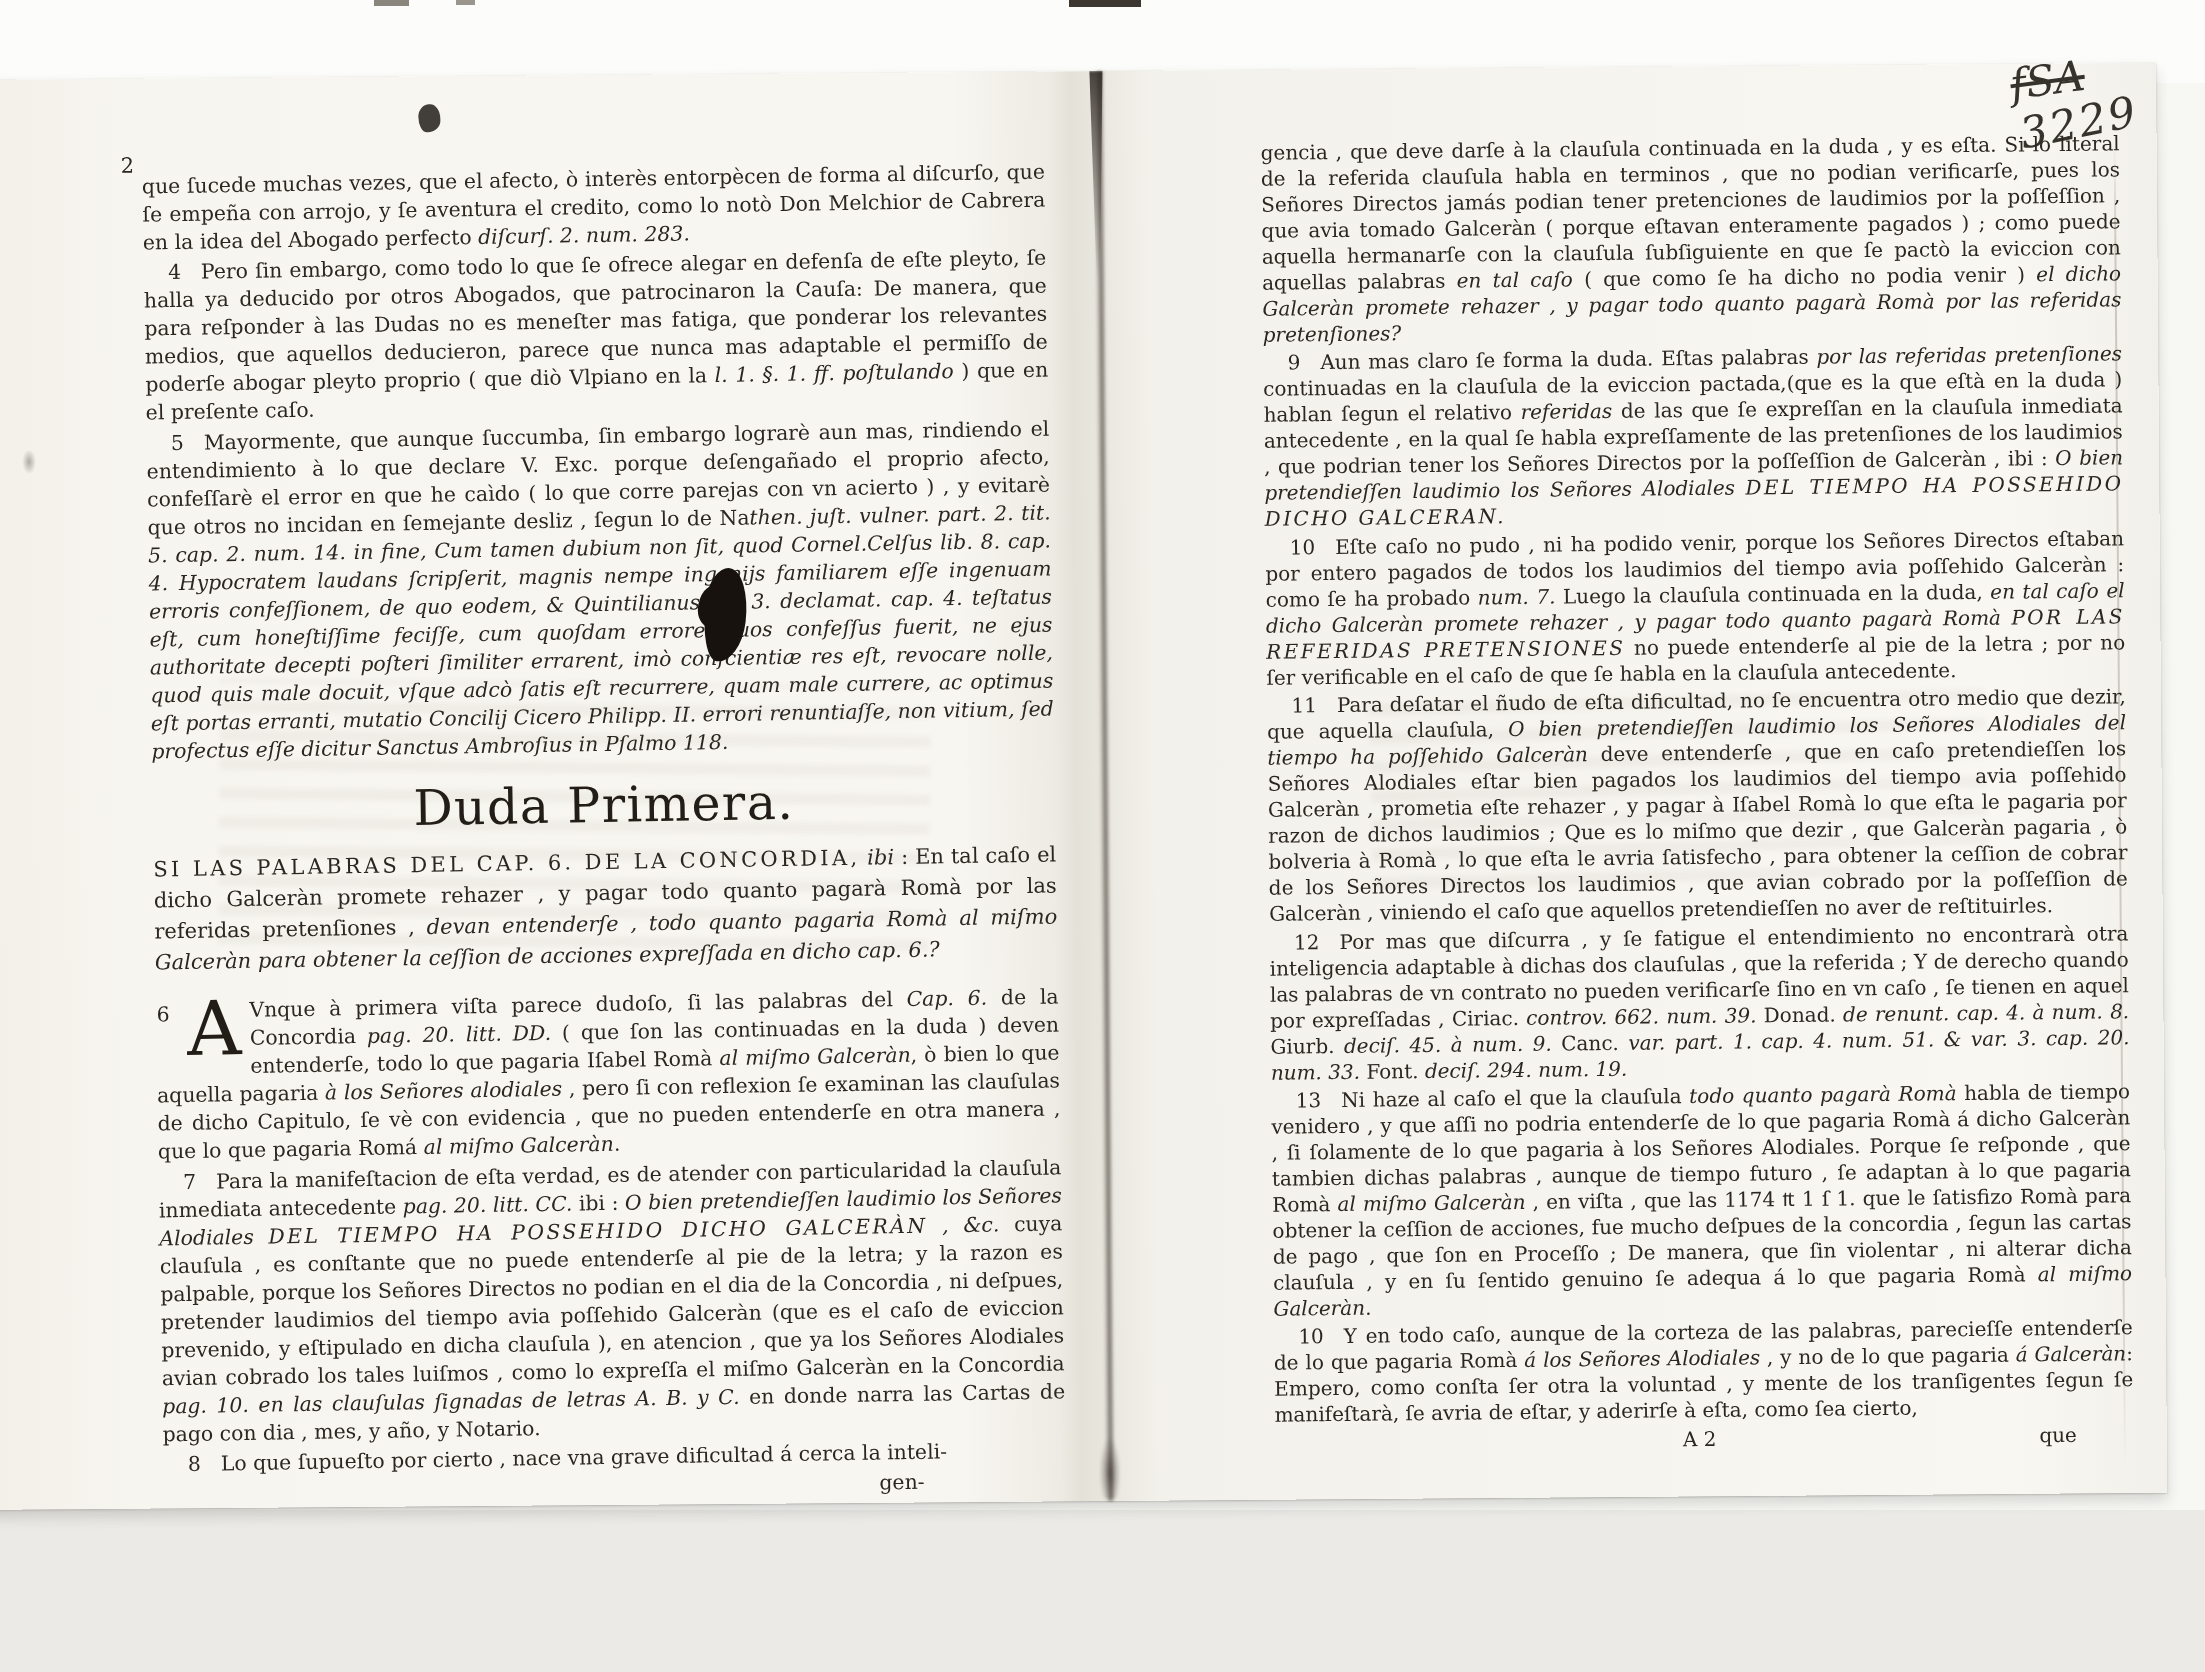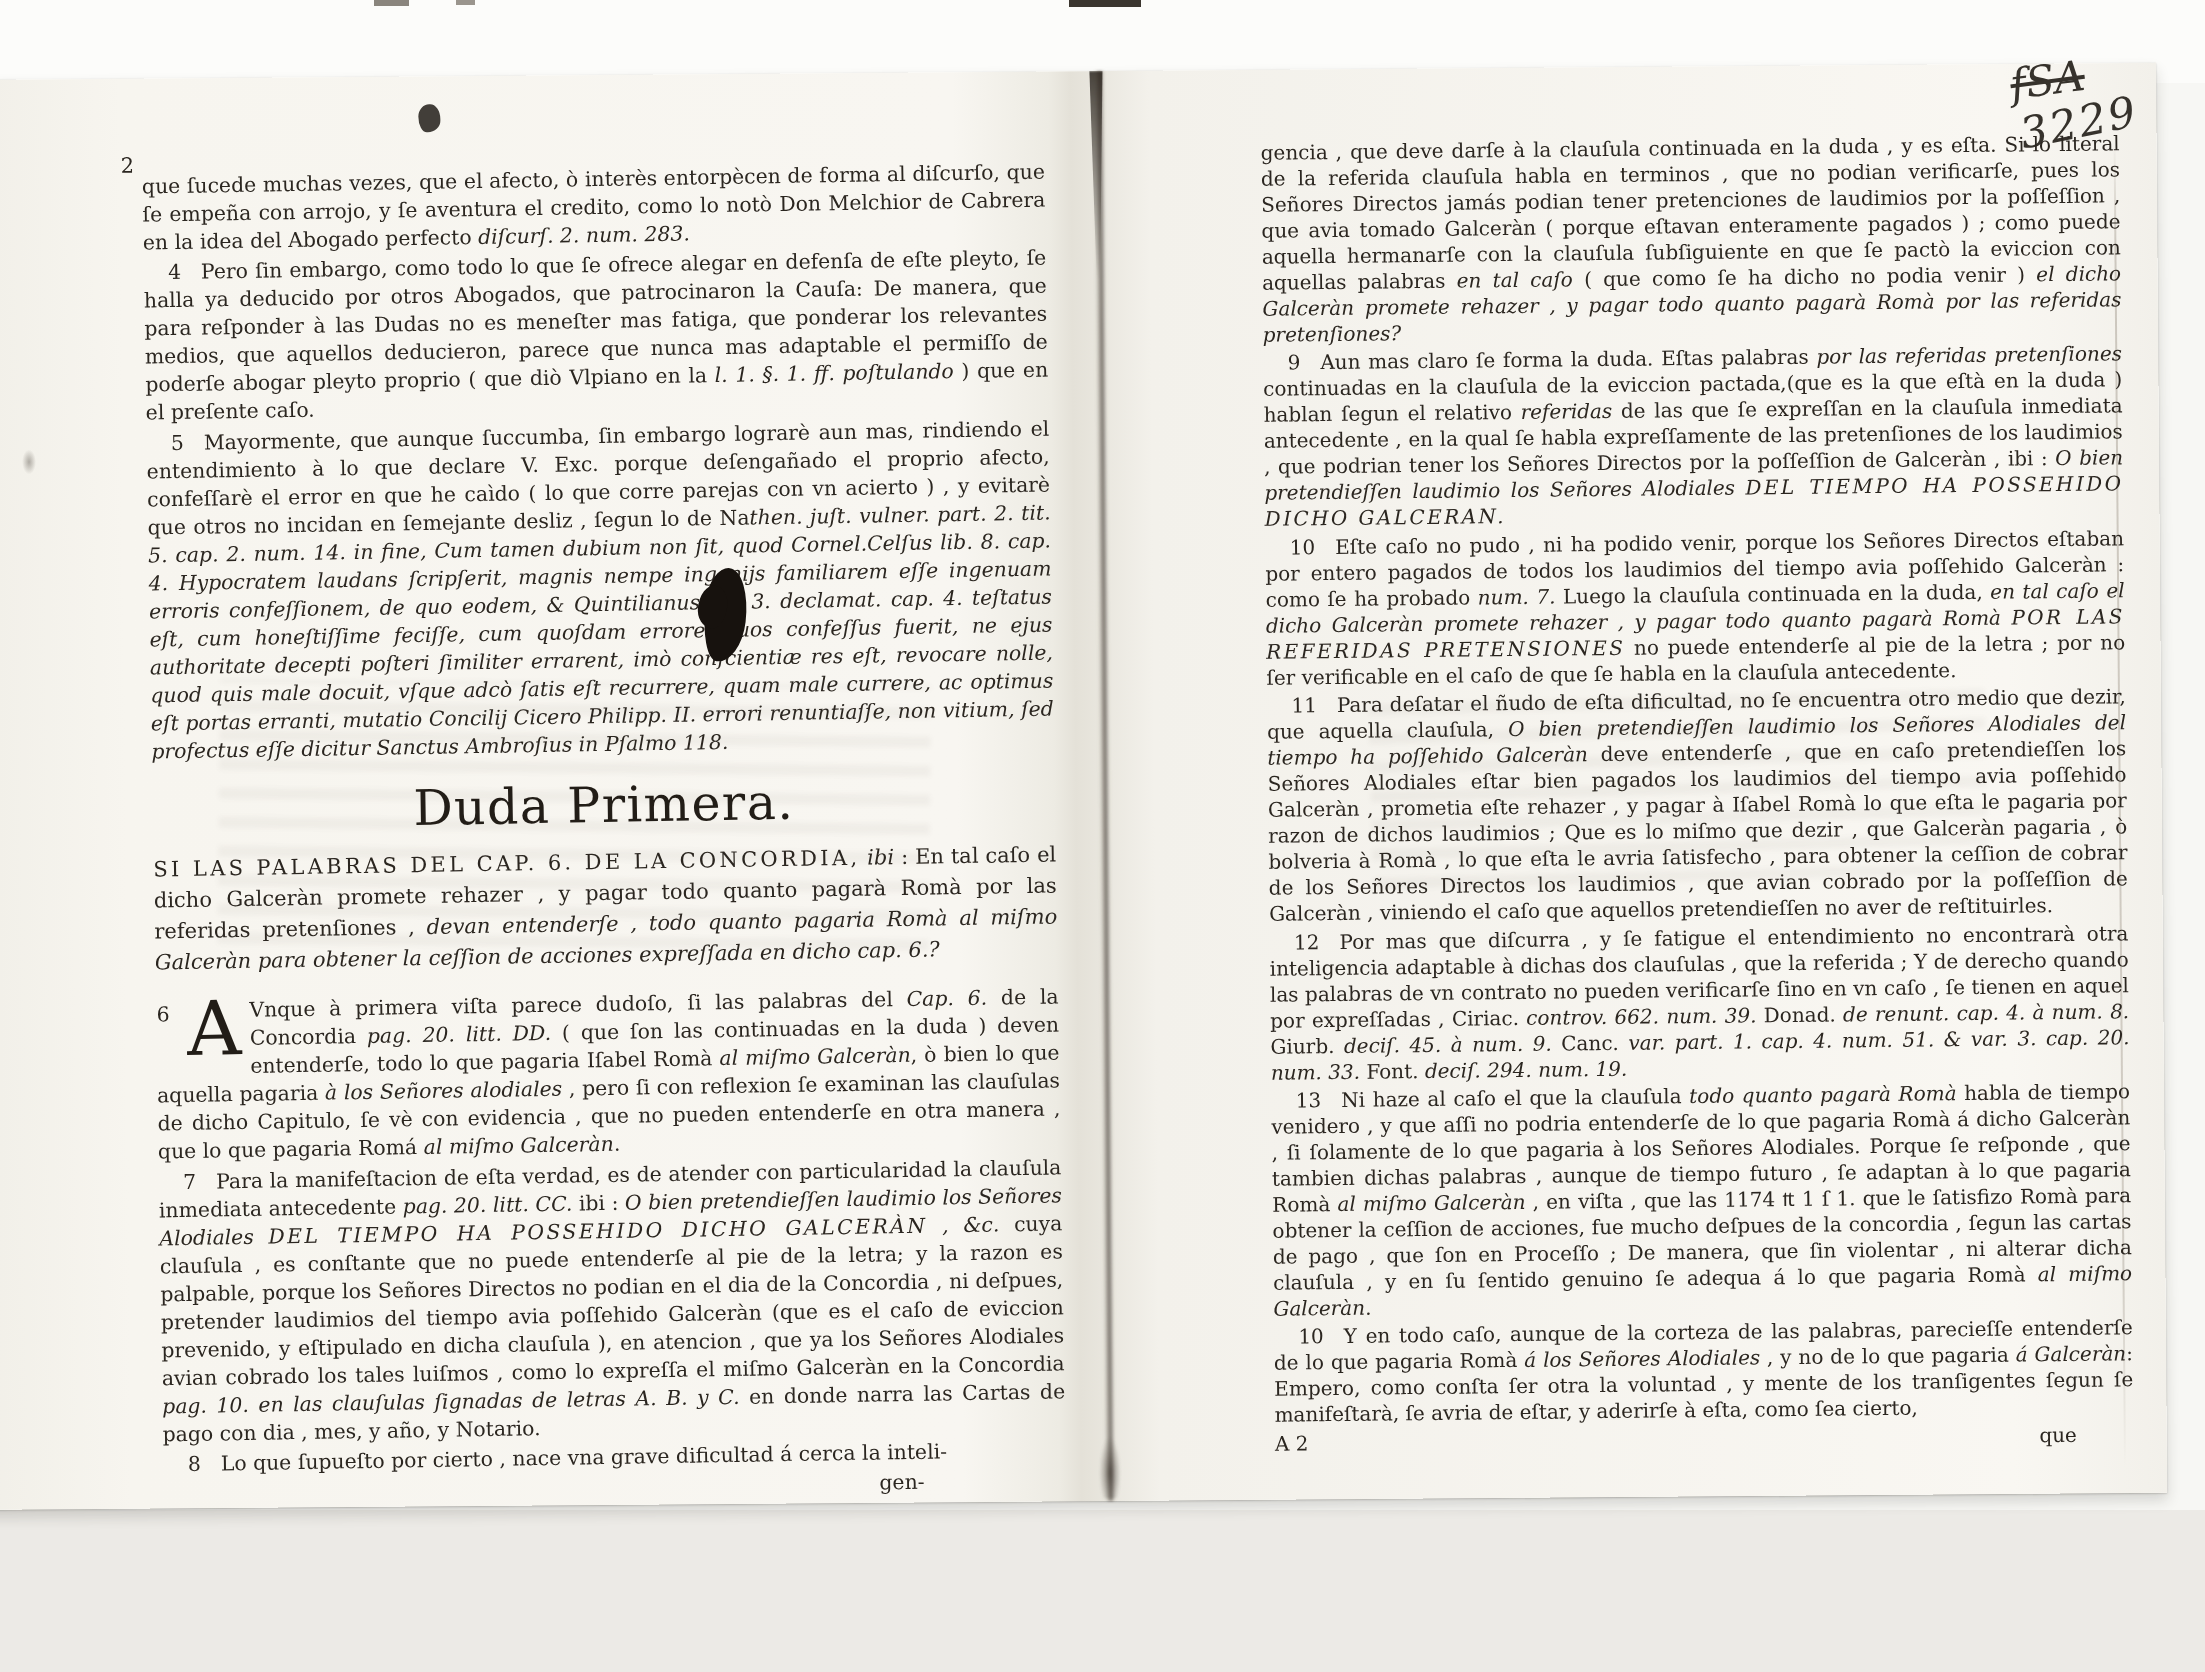--- a/index.html
+++ b/index.html
@@ -54,21 +54,21 @@
   h1.duda{font-weight:normal;font-size:49px;letter-spacing:1.4px;text-align:center;margin:34px 0 27.5px 0;color:#221d17;text-indent:0;}
   .subhead{margin:0 0 19px 0;font-size:21px;line-height:31px;text-indent:0;}
   .subhead .lsp{letter-spacing:3.3px;}
   .p6{position:relative;text-indent:0;margin-top:4.7px;}
   .p6 .pnum{position:absolute;left:0.9px;top:2.8px;padding:0;}
   .dropcap{float:left;font-size:75px;line-height:56px;margin:3.8px 8.5px 0 31px;color:#221d17;}
   .caps{letter-spacing:2.4px;}
   .libra{font-family:"DejaVu Sans",sans-serif;}
   .catchword-line{text-align:right;padding-right:142px;margin-top:0.9px;}
   .sig-line{display:flex;justify-content:space-between;margin-top:2.8px;}
-  .sig-line .sig{}
+  .sig-line .sig{margin-left:408px;}
   .sig-line .cw{padding-right:57px;}
 
   
   .hw{position:absolute;font-style:italic;color:#36322c;}
   .hw.strike{left:2043px;top:-7.6px;font-size:42px;transform:rotate(-7deg);
     text-decoration:line-through;text-decoration-thickness:4.3px;text-decoration-color:#36322c;}
   .hw.folio{left:2052px;top:34px;font-size:43px;letter-spacing:2.4px;transform:rotate(-11deg);}
 </style>
 </head>
 <body>

